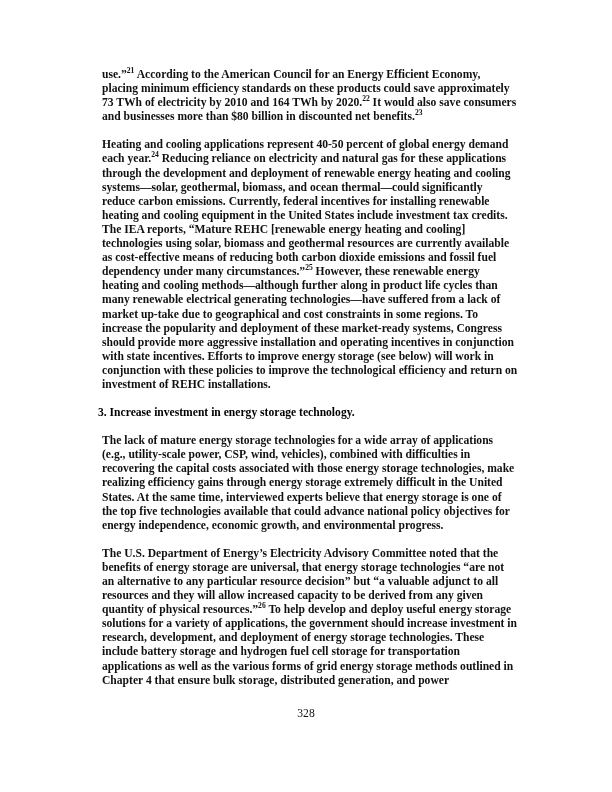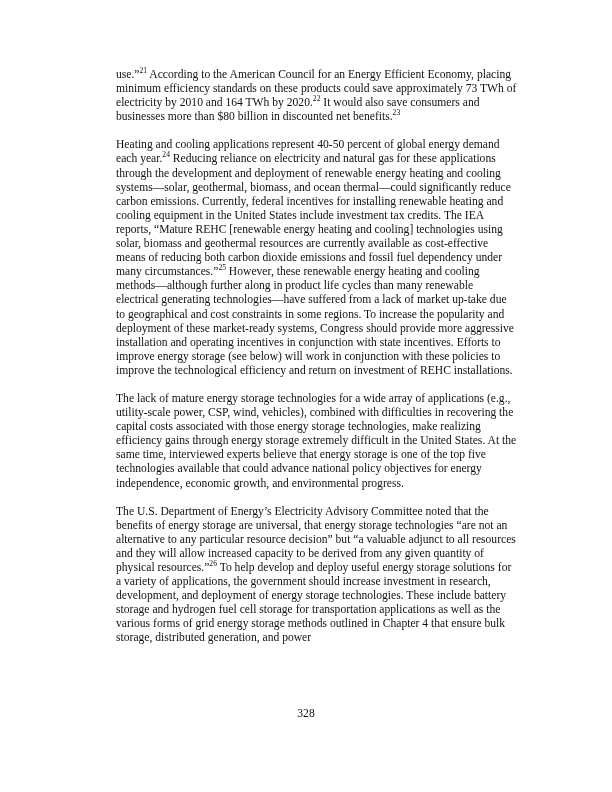--- a/index.html
+++ b/index.html
@@ -17,25 +17,26 @@
     font-family: "Liberation Serif", "DejaVu Serif", serif;
     color: #000000;
   }
   .content {
     position: absolute;
     left: 98px;
     top: 68px;
     width: 420px;
   }
   p.body-text {
-    margin: 0 0 14px 18px;
+    margin: 0 0 14px 4px;
     font-size: 11.6px;
     line-height: 14.1px;
     text-align: left;
     color: #111111;
+    font-weight: bold;
   }
   h2.heading {
     margin: 0 0 14px 0;
     font-size: 11.6px;
     line-height: 14.1px;
     font-weight: bold;
     text-align: left;
     color: #000000;
   }
   sup {
@@ -55,19 +56,20 @@
   }
 </style>
 </head>
 <body>
 
 <div class="page">
 
   <div class="content" id="content-root">
       <p class="body-text"><span>use.”</span><sup>21</sup><span>  According to the American Council for an Energy Efficient Economy, placing minimum efficiency standards on these products could save approximately 73 TWh of electricity by 2010 and 164 TWh by 2020.</span><sup>22</sup><span>  It would also save consumers and businesses more than $80 billion in discounted net benefits.</span><sup>23</sup></p>
       <p class="body-text"><span>Heating and cooling applications represent 40-50 percent of global energy demand each year.</span><sup>24</sup><span>  Reducing reliance on electricity and natural gas for these applications through the development and deployment of renewable energy heating and cooling systems—solar, geothermal, biomass, and ocean thermal—could significantly reduce carbon emissions.  Currently, federal incentives for installing renewable heating and cooling equipment in the United States include investment tax credits.  The IEA reports, “Mature REHC [renewable energy heating and cooling] technologies using solar, biomass and geothermal resources are currently available as cost-effective means of reducing both carbon dioxide emissions and fossil fuel dependency under many circumstances.”</span><sup>25</sup><span>  However, these renewable energy heating and cooling methods—although further along in product life cycles than many renewable electrical generating technologies—have suffered from a lack of market up-take due to geographical and cost constraints in some regions.  To increase the popularity and deployment of these market-ready systems, Congress should provide more aggressive installation and operating incentives in conjunction with state incentives.  Efforts to improve energy storage (see below) will work in conjunction with these policies to improve the technological efficiency and return on investment of REHC installations.</span></p>
+      <h2 class="heading"><span>3. Increase investment in energy storage technology.</span></h2>
       <p class="body-text"><span>The lack of mature energy storage technologies for a wide array of applications (e.g., utility-scale power, CSP, wind, vehicles), combined with difficulties in recovering the capital costs associated with those energy storage technologies, make realizing efficiency gains through energy storage extremely difficult in the United States.  At the same time, interviewed experts believe that energy storage is one of the top five technologies available that could advance national policy objectives for energy independence, economic growth, and environmental progress.</span></p>
       <p class="body-text"><span>The U.S. Department of Energy’s Electricity Advisory Committee noted that the benefits of energy storage are universal, that energy storage technologies “are not an alternative to any particular resource decision” but “a valuable adjunct to all resources and they will allow increased capacity to be derived from any given quantity of physical resources.”</span><sup>26</sup><span> To help develop and deploy useful energy storage solutions for a variety of applications, the government should increase investment in research, development, and deployment of energy storage technologies.  These include battery storage and hydrogen fuel cell storage for transportation applications as well as the various forms of grid energy storage methods outlined in Chapter 4 that ensure bulk storage, distributed generation, and power</span></p>
     </div>
 
   <div class="page-number">328</div>
 
 </div>
 
 </body></html>

